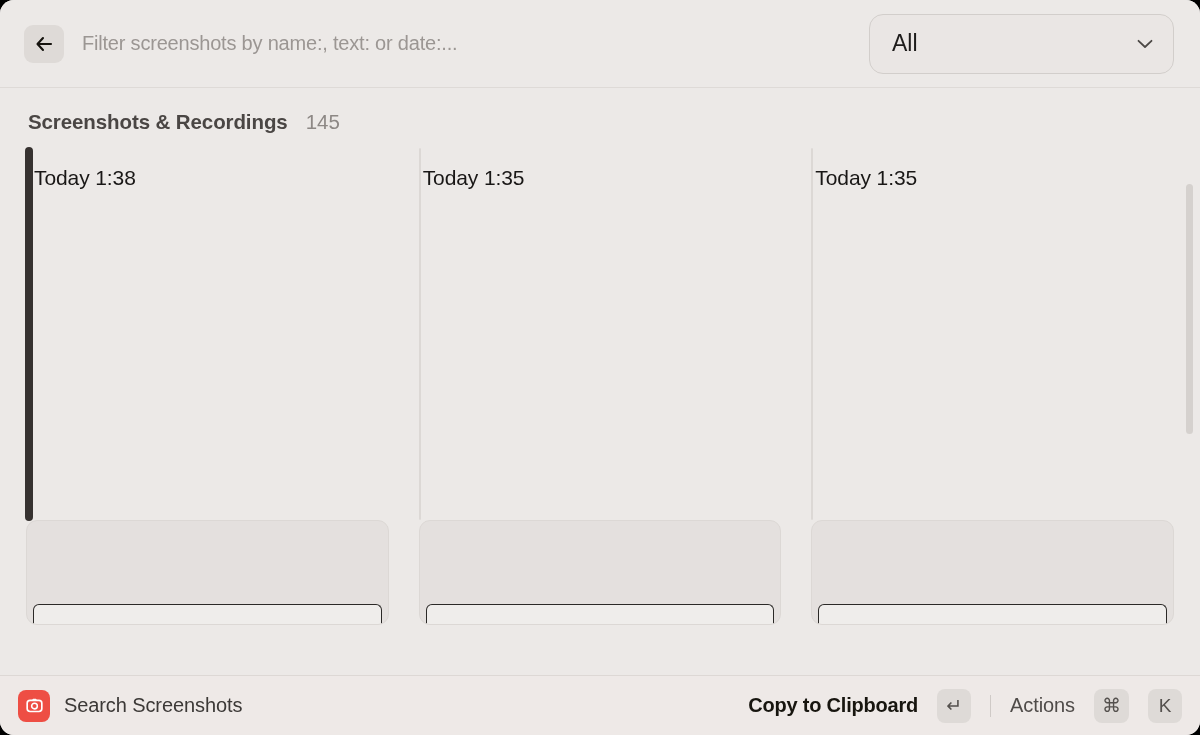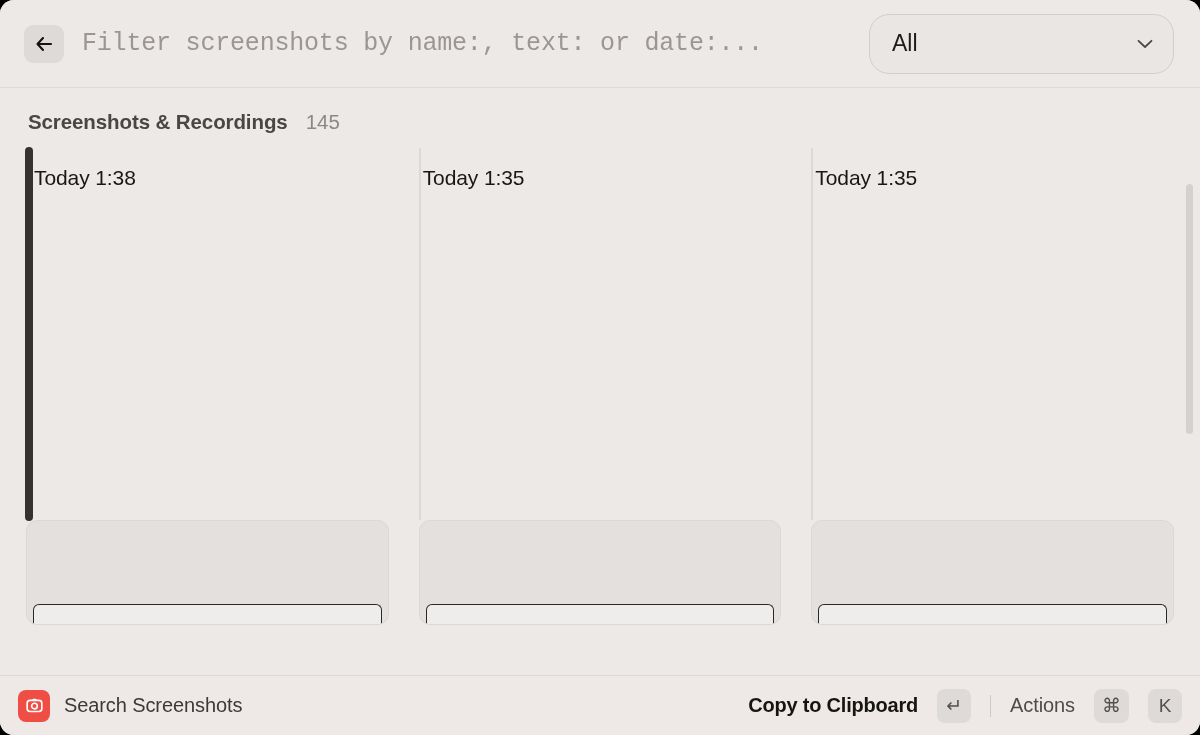--- a/index.html
+++ b/index.html
@@ -43,32 +43,32 @@
     cursor: pointer;
   }
   .back-btn svg { display: block; }
 
   .search-input-wrap { flex: 1 1 auto; min-width: 0; }
   .search-input {
     width: 100%;
     border: none;
     outline: none;
     background: transparent;
-    font-family: Liberation Mono, monospace;
-    font-size: 25px;
+    font-family: Liberation Sans, sans-serif;
+    font-size: 20px;
     color: #6d28d9;
     letter-spacing: -0.2px;
   }
   .search-input::placeholder { color: #9b9693; opacity: 1; }
 
   .filter-select {
     flex: 0 0 auto;
     width: 305px; height: 60px;
     border: 1px solid #d2cecb;
-    border-radius: 20px;
+    border-radius: 14px;
     background: #eae6e4;
     display: flex; align-items: center; justify-content: space-between;
     padding: 0 20px 0 22px;
     cursor: pointer;
   }
   .filter-select .label { font-size: 23px; color: #1e1c1b; }
   .filter-select .chev { color: #56524f; }
 
   
   .body {

